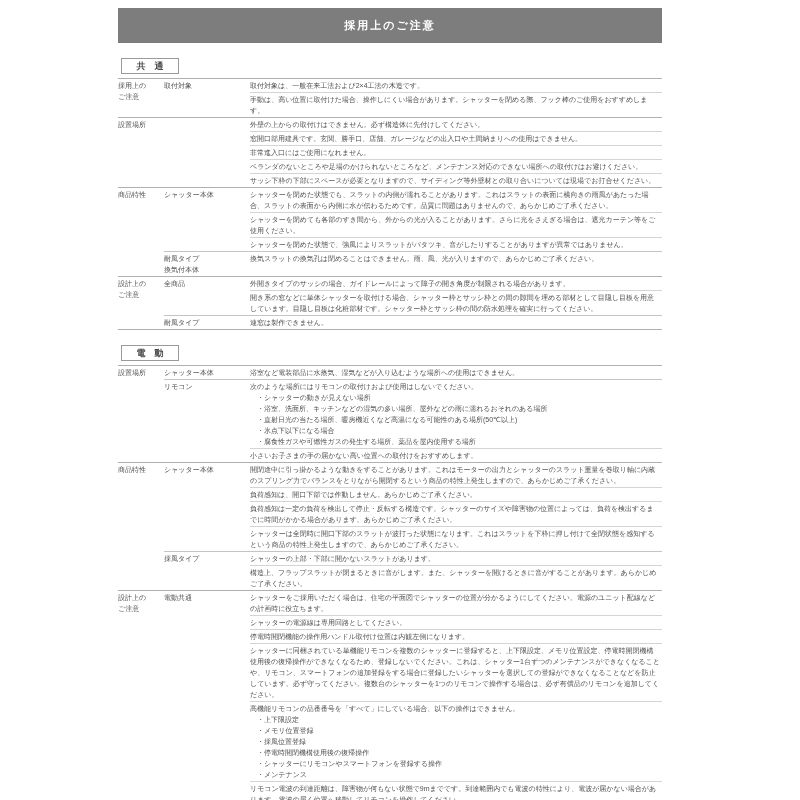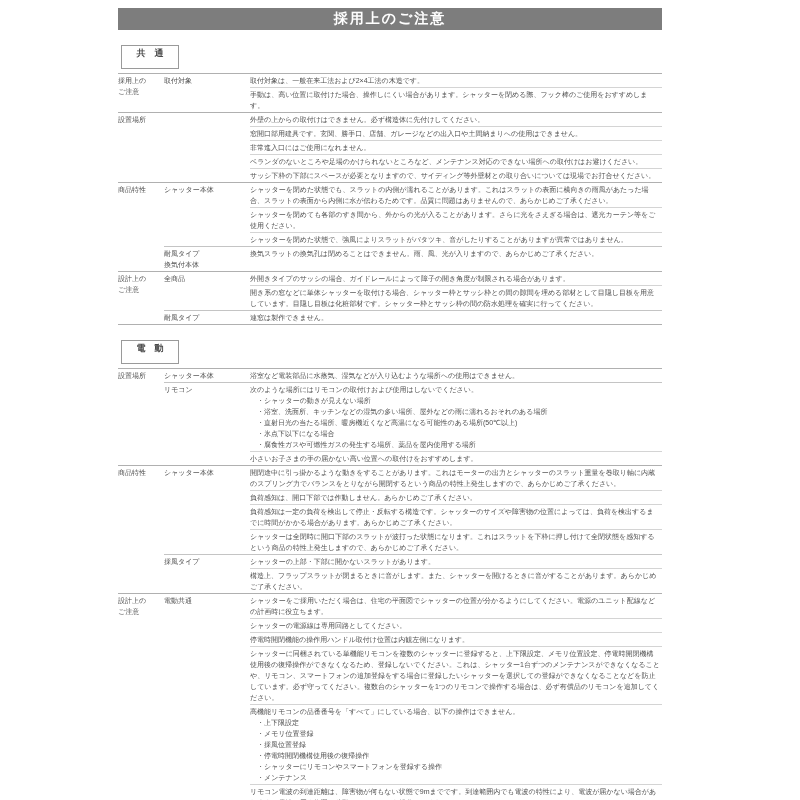--- a/index.html
+++ b/index.html
@@ -5,28 +5,28 @@
   :root{
     --header-bg:#7d7d7d; --header-text:#ffffff; --body-text:#4f4f4f;
     --line-group:#b0b0b0; --line-sub:#c4c4c4; --line-row:#d4d4d4; --box-border:#9a9a9a;
   }
   *{margin:0;padding:0;box-sizing:border-box;}
   html,body{width:800px;height:800px;background:#ffffff;overflow:hidden;}
   body{font-family:"Liberation Sans","DejaVu Sans",sans-serif;color:var(--body-text);}
   .page{width:544px;margin-left:118px;padding-top:8px;}
   .header-bar{
     background:var(--header-bg);color:var(--header-text);
-    height:22px;display:flex;align-items:center;justify-content:center;
-    font-size:14px;font-weight:bold;letter-spacing:2px;
+    height:35px;display:flex;align-items:center;justify-content:center;
+    font-size:11px;font-weight:bold;letter-spacing:2px;
   }
   .section{margin-top:15px;}
   .section-label{
     width:58px;border:1px solid var(--box-border);
     font-size:9px;font-weight:bold;text-align:center;
-    padding:1px 0 8px 0;color:#4a4a4a;margin-left:3px;
+    padding:1px 0 0 0;color:#4a4a4a;margin-left:3px;
   }
   .rule-table{
     margin-top:4px;border-top:1px solid var(--line-group);
     border-bottom:1px solid var(--line-group);
     font-size:7px;line-height:11px;
   }
   .group{display:flex;}
   .group + .group{border-top:1px solid var(--line-group);}
   .col1{width:46px;flex-shrink:0;padding:1px 0;white-space:pre-line;}
   .group-body{flex:1;min-width:0;}

